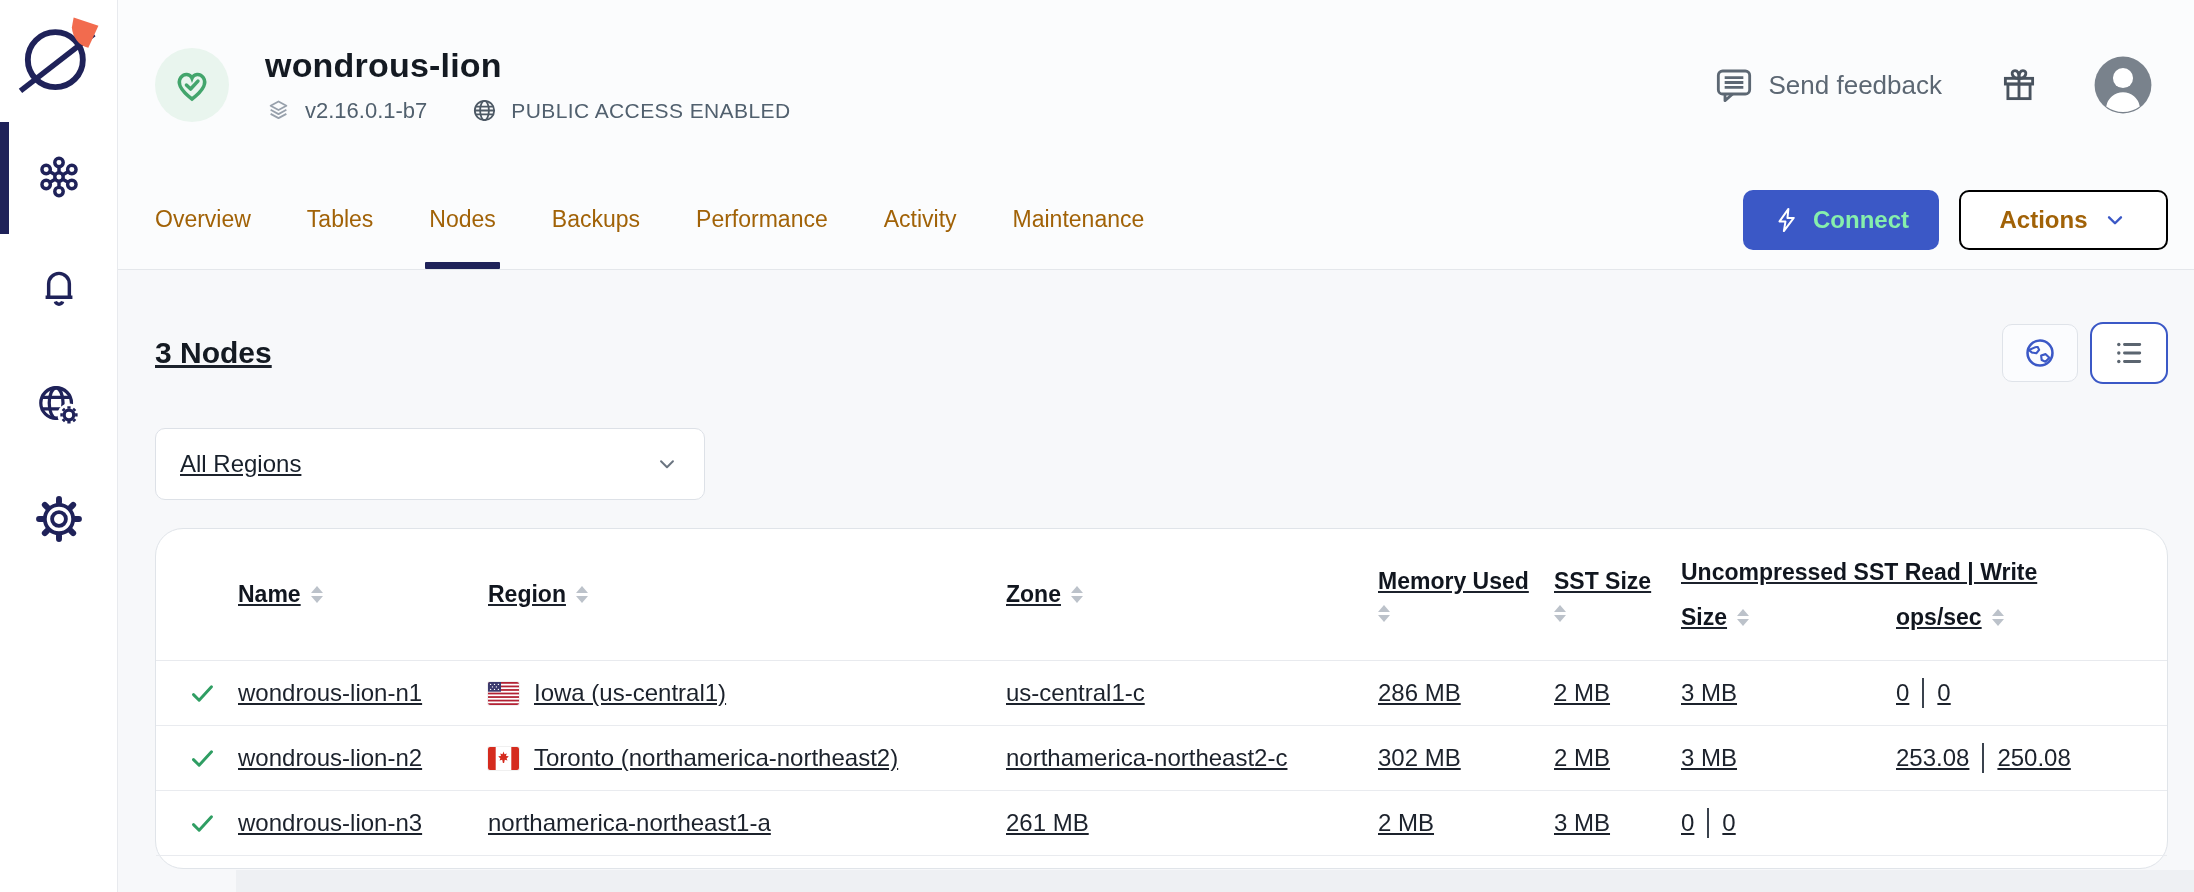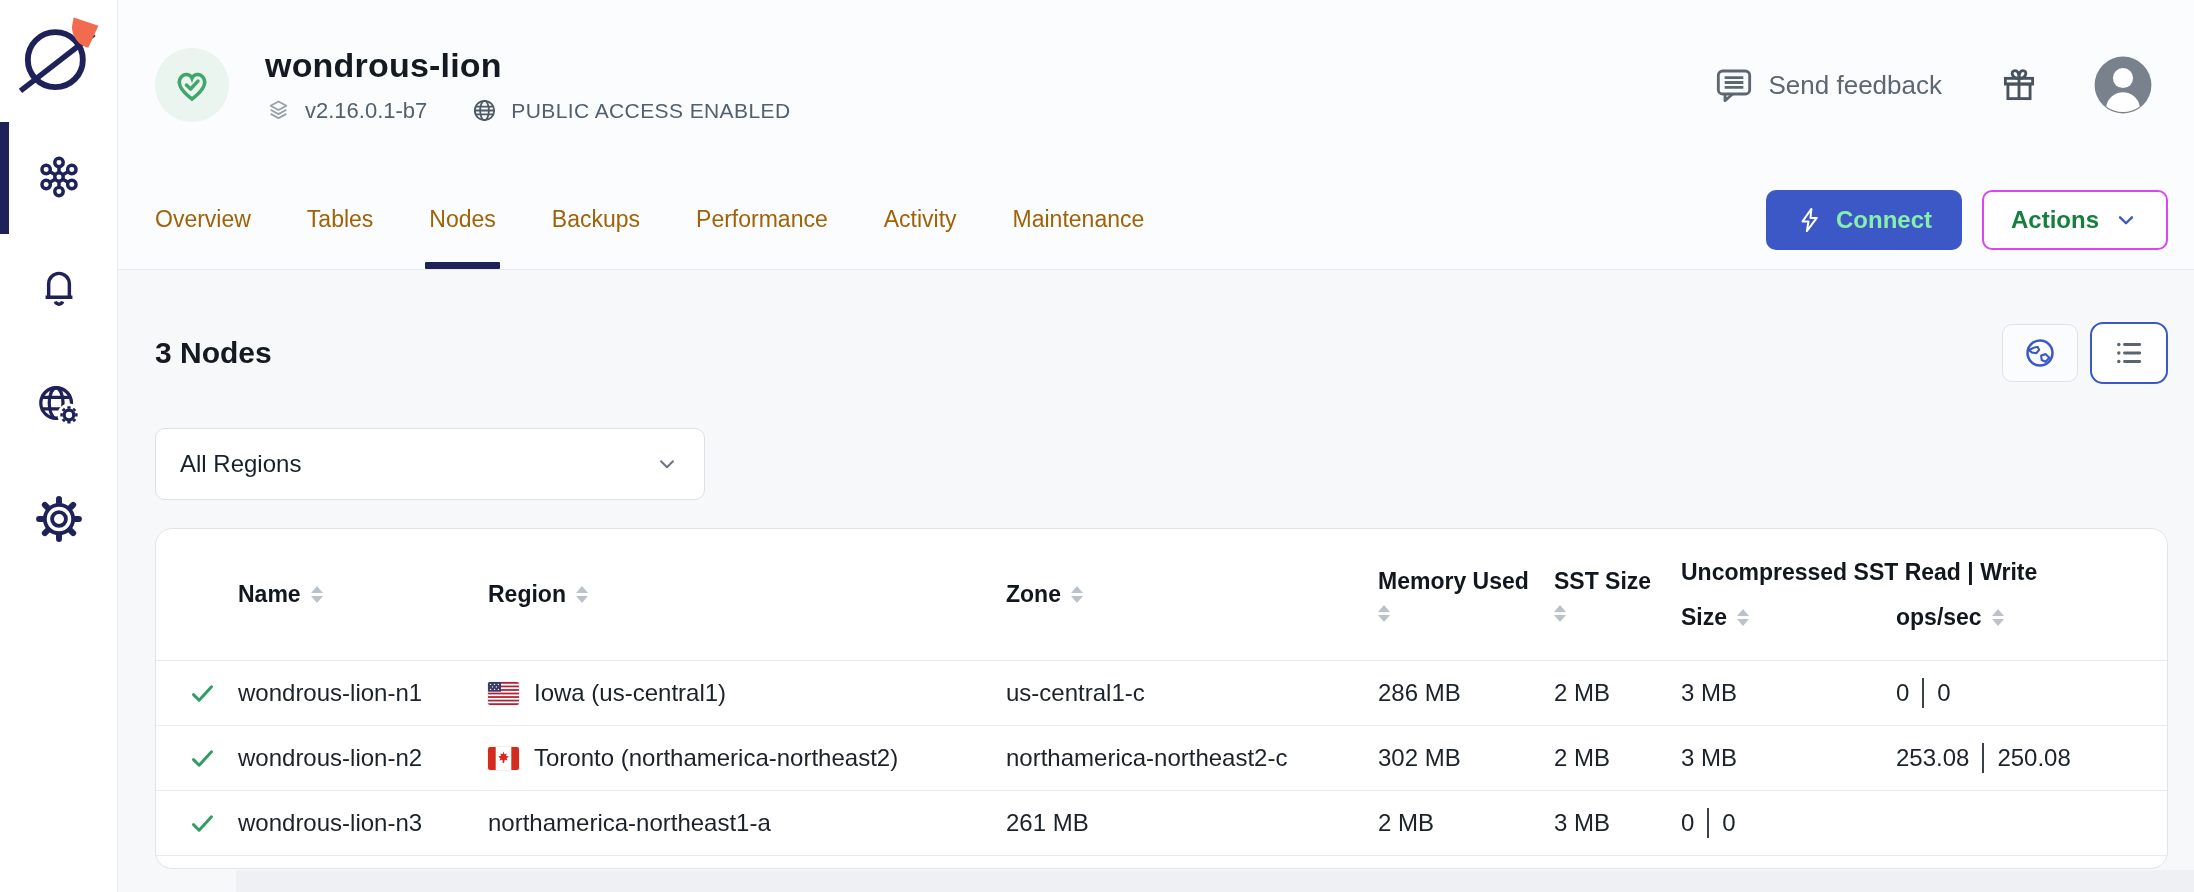--- a/index.html
+++ b/index.html
@@ -46,41 +46,41 @@
             border-bottom:1px solid #e4e7eb; background:#fbfcfd; }
   .tabs { display:flex; height:100%; align-items:stretch; gap:56px; }
   .tab { position:relative; display:flex; align-items:center; font-size:23px; color:#a16207; cursor:pointer; }
   .tab.active::after { content:""; position:absolute; left:-4px; right:-4px; bottom:0; height:7px;
                        background:#1f2259; border-radius:1px; }
   .tab-actions { margin-left:auto; display:flex; align-items:center; gap:20px; }
   .btn { height:60px; border-radius:10px; display:flex; align-items:center; justify-content:center;
          font-size:24px; font-weight:700; cursor:pointer; }
   .btn-connect { width:196px; background:#3b58c6; color:#86efac; gap:12px; border:none; }
   .btn-connect svg { width:28px; height:28px; }
-  .btn-actions { width:186px; background:#ffffff; color:#15803d; border:2px solid #d946ef; gap:14px; }
+  .btn-actions { width:209px; background:#ffffff; color:#a16207; border:2px solid #000000; gap:14px; }
   .btn-actions svg { width:26px; height:26px; }
 
   
-  .content { position:relative; flex:1; background:#f7f8fa; padding:0 26px 0 37px; overflow:hidden; }
+  .content { position:relative; flex:1; background:#f7f8fa; padding:0 26px 0 37px; overflow:hidden;text-decoration:underline; }
   .section-head { margin-top:52px; display:flex; align-items:center; }
   .section-title { font-size:30px; font-weight:700; color:#141a22; }
   .view-toggles { margin-left:auto; display:flex; align-items:center; gap:12px; }
   .toggle-btn { width:76px; height:58px; border-radius:10px; background:#fbfcfe; border:1.5px solid #dfe3e9;
                 display:flex; align-items:center; justify-content:center; cursor:pointer; }
   .toggle-btn svg { width:34px; height:34px; }
   .toggle-btn.selected { width:78px; height:62px; border:2.5px solid #3b58c6; border-radius:13px; background:#ffffff; }
 
   .filters { margin-top:44px; display:flex; gap:22px; }
   .dropdown { height:72px; background:#ffffff; border:1px solid #dde1e7; border-radius:10px;
               display:flex; align-items:center; padding:0 24px; font-size:24px; color:#18202b; cursor:pointer; }
   .dd-cluster { width:364px; } .dd-region { width:550px; }
   .dropdown svg { margin-left:auto; width:26px; height:26px; }
 
   
-  .card { margin-top:28px; background:#ffffff; border:1px solid #e0e4e9; border-radius:17px;
+  .card { margin-top:28px; background:#ffffff; border:1px solid #e0e4e9; border-radius:28px;
           padding-bottom:12px; }
   .tgrid { display:grid; grid-template-columns:82px 250px 518px 372px 176px 127px 215px auto; align-items:center; }
   .thead { height:132px; border-bottom:1px solid #e8eaee; }
   .th { display:flex; align-items:center; gap:10px; font-size:23px; font-weight:700; color:#11161f; }
   .th-stacked { flex-direction:column; align-items:flex-start; justify-content:center; }
   .th-group-wrap { grid-column:7 / 9; display:flex; flex-direction:column; justify-content:center; gap:18px; }
   .th-sub-row { display:grid; grid-template-columns:215px auto; }
   .sort { display:inline-flex; flex-direction:column; gap:3px; cursor:pointer; }
   .sort i { display:block; width:0; height:0; border-left:6px solid transparent; border-right:6px solid transparent; }
   .sort .up { border-bottom:7px solid #bcc2ca; }

